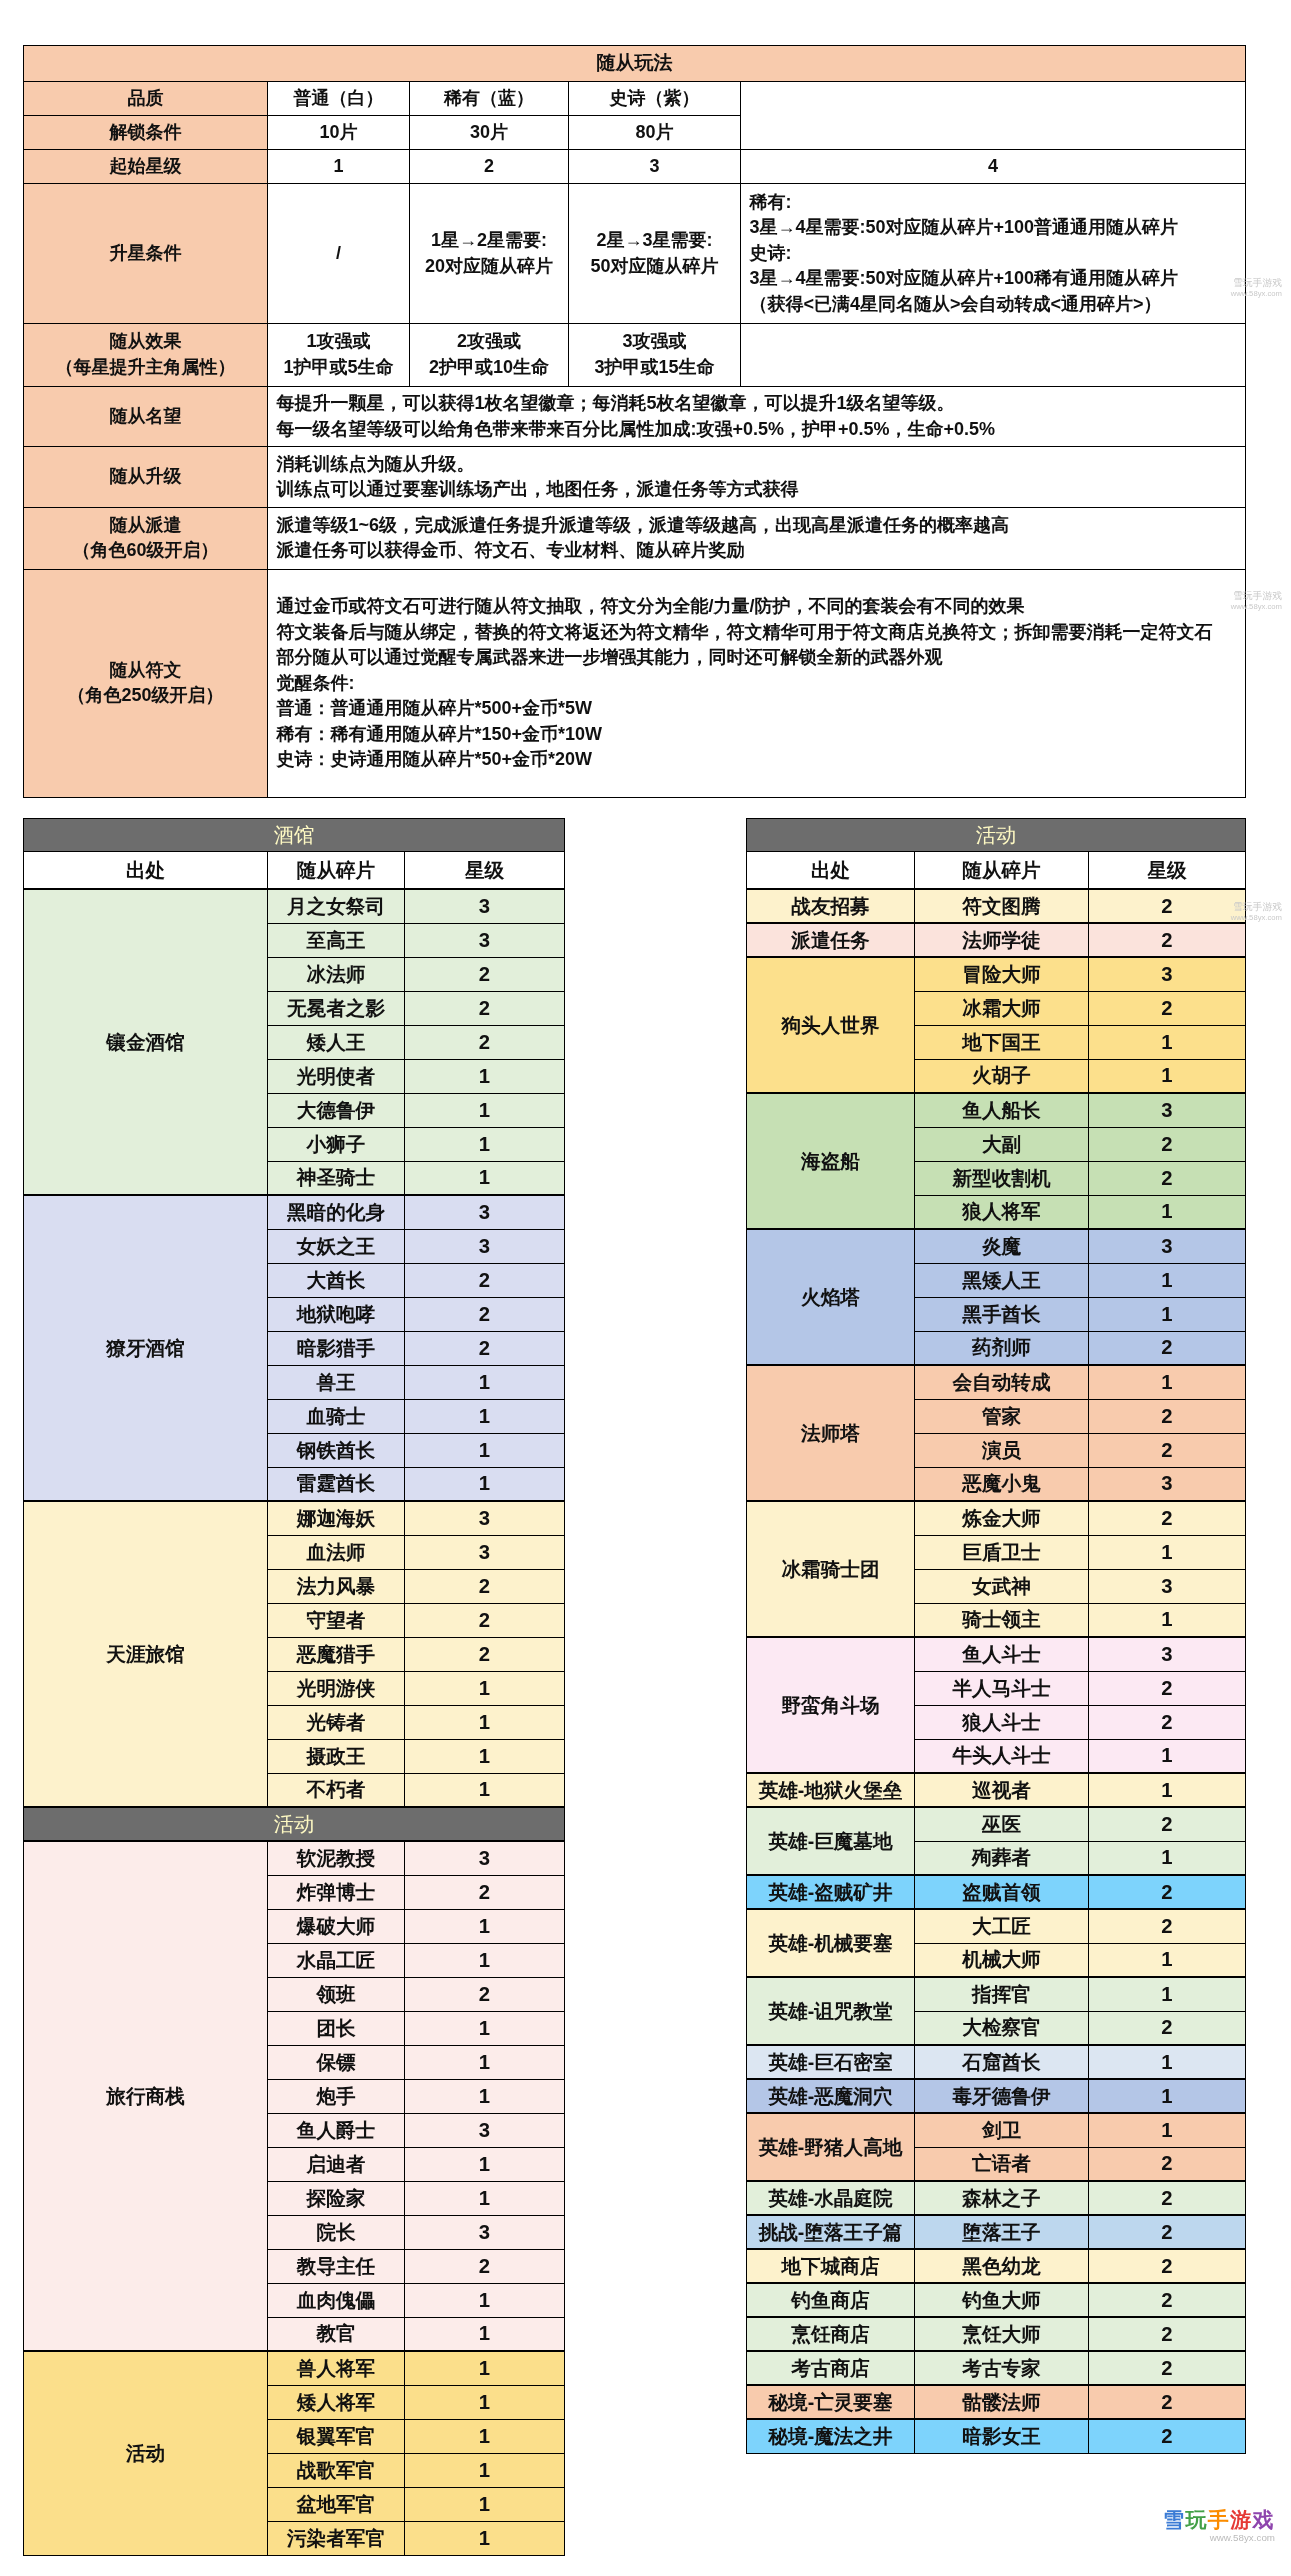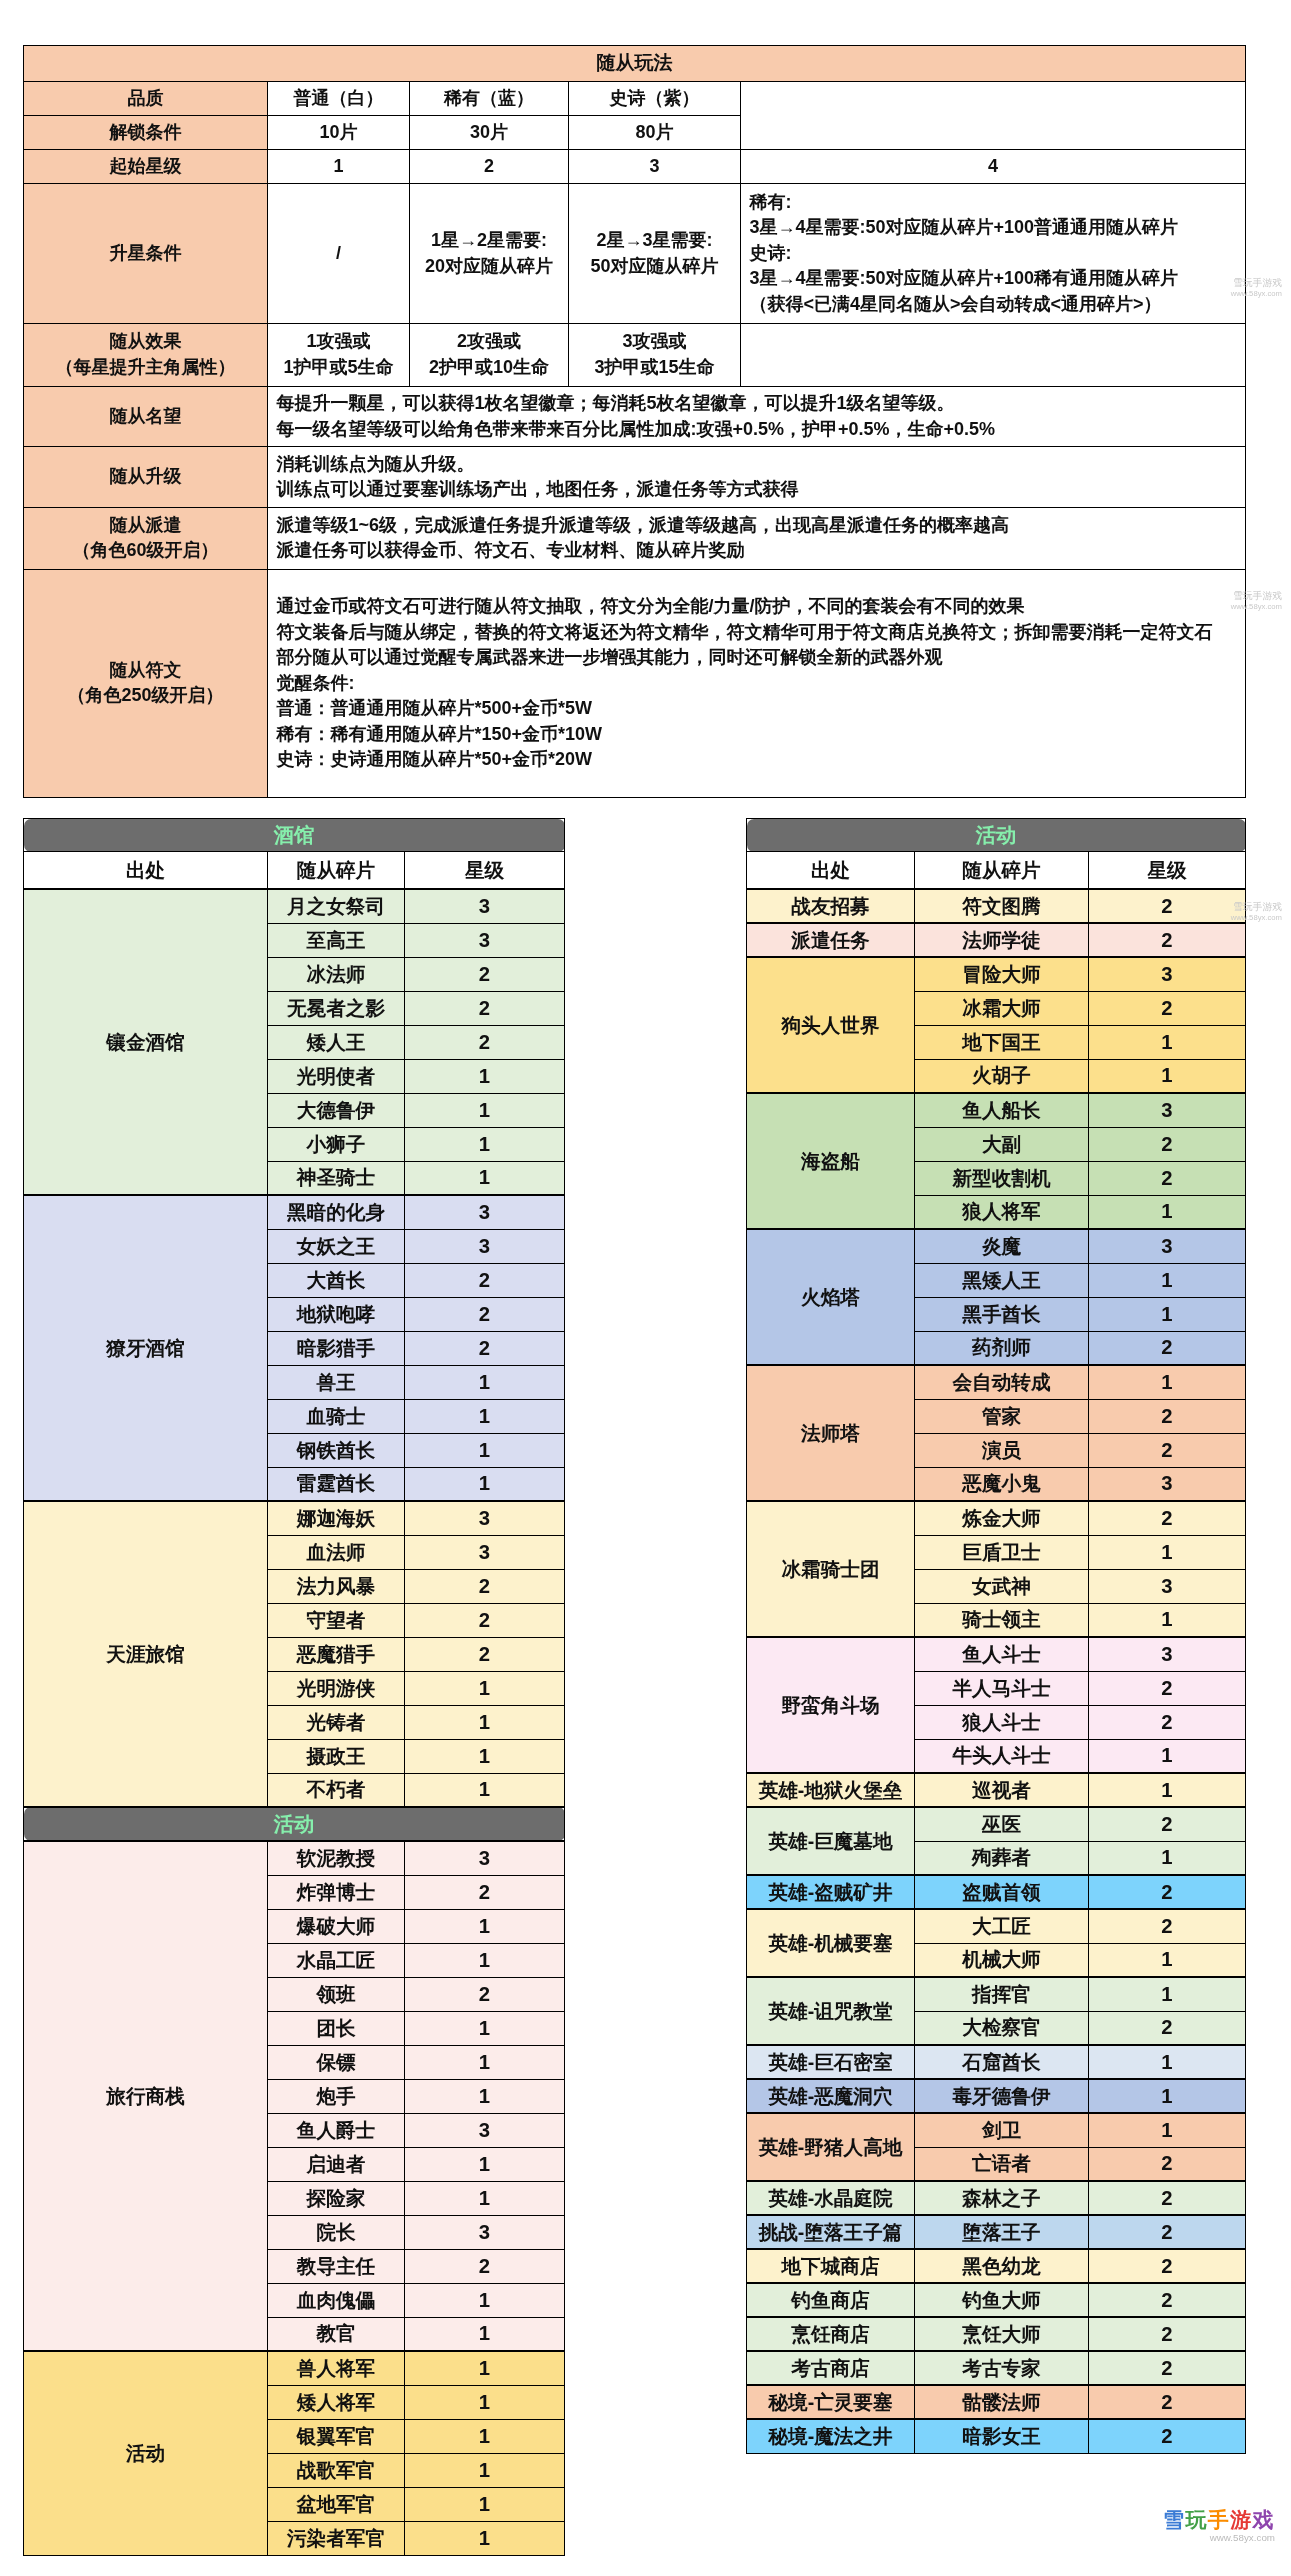--- a/index.html
+++ b/index.html
@@ -13,21 +13,21 @@
   
   .top-table { left:23px; top:45px; width:1222px; font-size:18px; font-weight:600; line-height:1.42; }
   .top-table .title-cell { background:#f8cbad; font-size:19px; height:33px; }
   .top-table td.lab { background:#f8cbad; }
   .top-table td.tl { text-align:left; padding:4.2px 8.4px; }
 
   
   .src-table { font-size:19.6px; font-weight:600; }
   .left-table  { left:23px;   top:818px; width:542px; }
   .right-table { left:746px; top:818px; width:499px; }
-  .src-table tr.sec-hdr td { background:#6d6d6d; color:#86efac; font-weight:bold; font-size:20.3px; height:30px;border-radius:7px; }
+  .src-table tr.sec-hdr td { background:#6d6d6d; color:#fef9c3; font-weight:normal; font-size:20.3px; height:30px; }
   .src-table tr.col-hdr td { background:#fff; height:34px; border-bottom:2.1px solid #000; }
   .src-table tr.data-row { height:34px; }
   .src-table tr.sec-first td { border-top:2.1px solid #000; }
   .src-table td.star { font-size:20.3px; }
 
   
   .wm-side { position:absolute; width:105px; text-align:right; color:#c9c9c9; line-height:1.25; }
   .wm-side .wm-name { font-size:9.8px; display:block; }
   .wm-side .wm-url  { font-size:7.7px; display:block; }
   .wm-logo { position:absolute; width:133px; text-align:right; line-height:1.15; }

